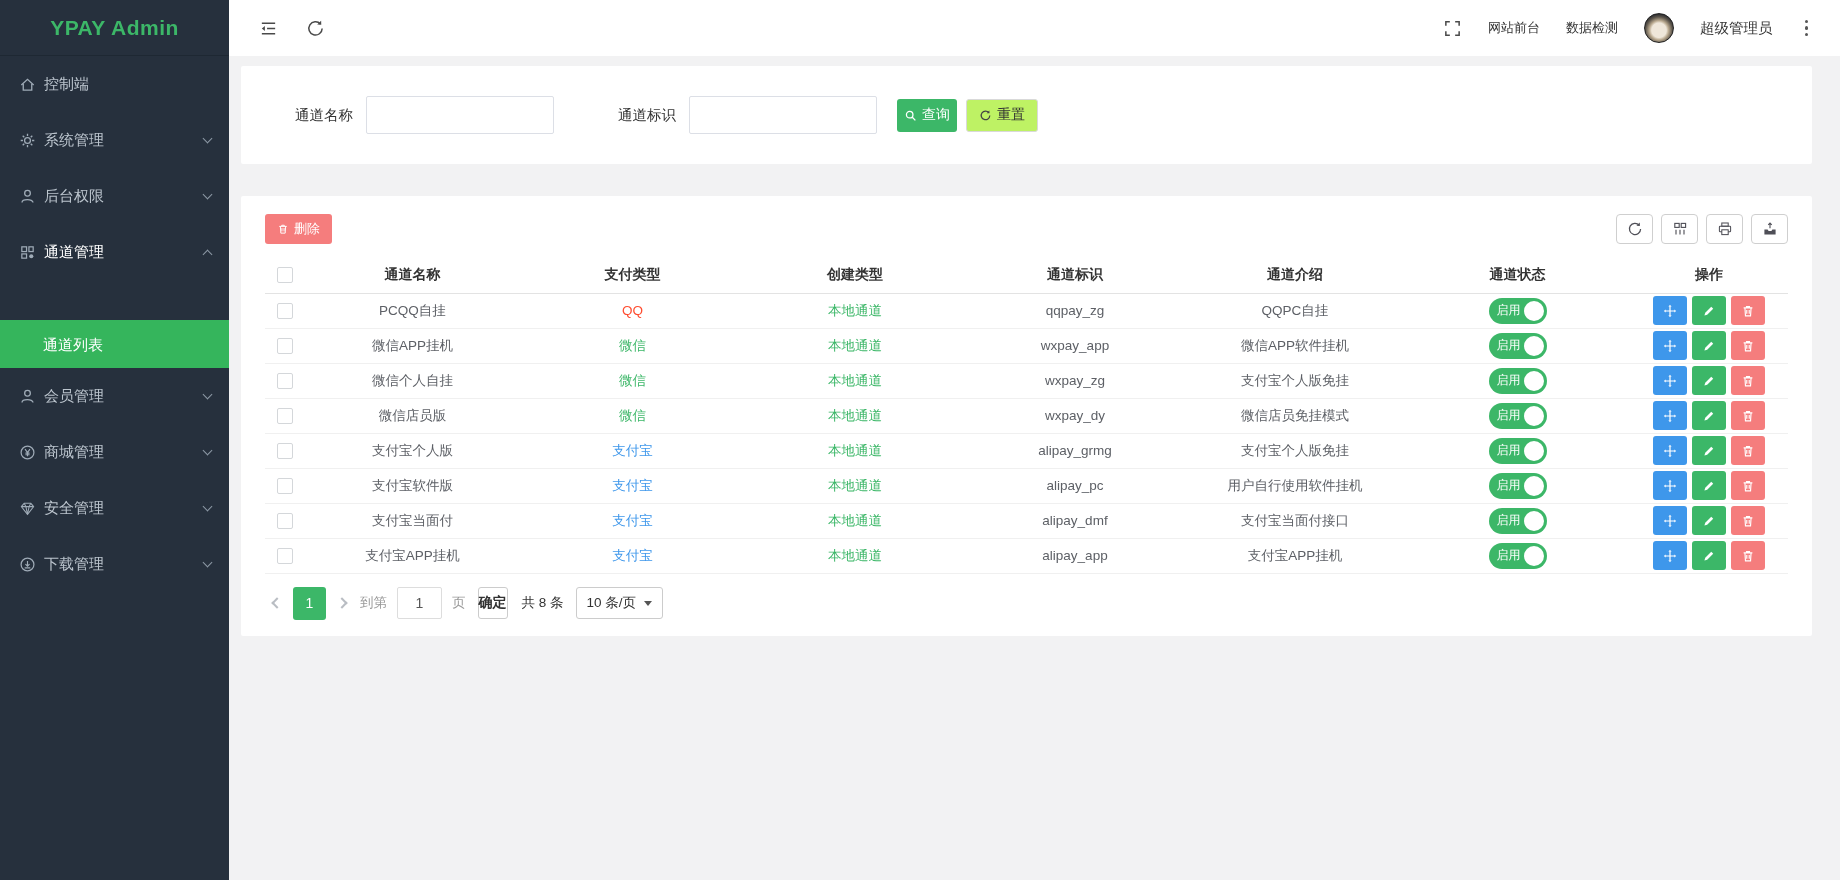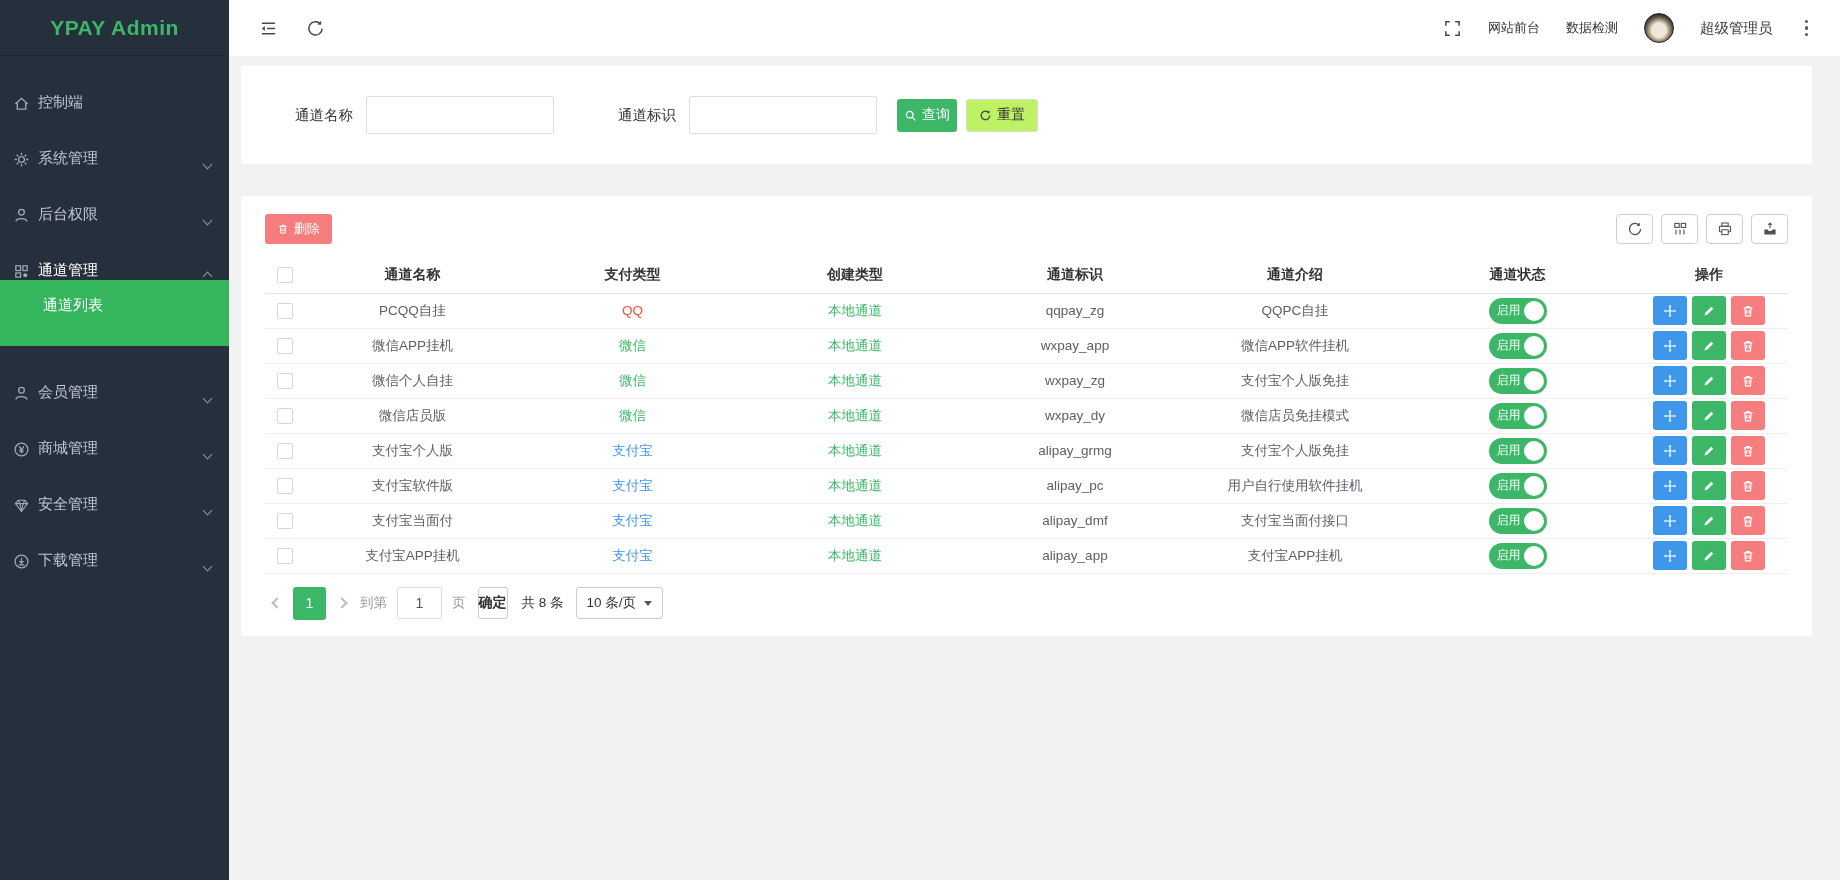--- a/index.html
+++ b/index.html
@@ -2,29 +2,29 @@
 <html><head>
 <meta charset="utf-8">
 <style>
   * { margin:0; padding:0; box-sizing:border-box; }
   html,body { width:1840px; height:880px; overflow:hidden; }
   body { font-family:"Liberation Sans","DejaVu Sans",sans-serif; background:#f2f2f3; display:flex; color:#333; }
 
   
   .sidebar { width:229px; flex:0 0 229px; background:#26303d; height:880px; }
   .logo { height:56px; line-height:56px; text-align:center; color:#3cb768; font-size:21px; font-weight:bold; letter-spacing:.5px; border-bottom:1px solid #1e2833; }
-  .menu-item { height:56px; display:flex; align-items:flex-end; padding:0 18px 0 13px; font-size:15px; color:#bcc5ce; cursor:pointer; }
+  .menu-item { height:56px; display:flex; align-items:center; padding:0 18px 0 19px; font-size:15px; color:#bcc5ce; cursor:pointer; }
   .menu-item .mi-icon { width:17px; height:17px; margin-right:8px; color:#9fabb7; display:inline-flex; }
   .menu-item .mi-icon svg { width:17px; height:17px; }
   .menu-item.parent-active { color:#fff; }
   .chev { border:solid #8d99a6; border-width:1.6px 1.6px 0 0; width:7px; height:7px; margin-left:auto; display:inline-block; }
   .chev.down { transform:rotate(135deg); margin-top:-4px; }
   .chev.up { transform:rotate(-45deg); margin-top:4px; }
   .submenu { background:#1d2631; }
-  .sub-item { height:66px; line-height:50px; padding-left:43px; font-size:15px; color:#b7c0cb; cursor:pointer; }
+  .sub-item { height:48px; line-height:50px; padding-left:43px; font-size:15px; color:#b7c0cb; cursor:pointer;margin-top:40px; }
   .sub-item.active { background:#35b55c; color:#fff; }
 
   
   .main { flex:1; display:flex; flex-direction:column; }
   .topbar { height:56px; background:#fff; display:flex; align-items:center; padding:0 26px 0 30px; }
   .tb-icon { color:#4a4a4a; display:inline-flex; align-items:center; justify-content:center; cursor:pointer; }
   .tb-icon svg { width:19px; height:19px; }
   .tb-left { display:flex; align-items:center; gap:28px; }
   .tb-right { margin-left:auto; display:flex; align-items:center; gap:26px; }
   .tb-link { font-size:13px; color:#333; cursor:pointer; }

